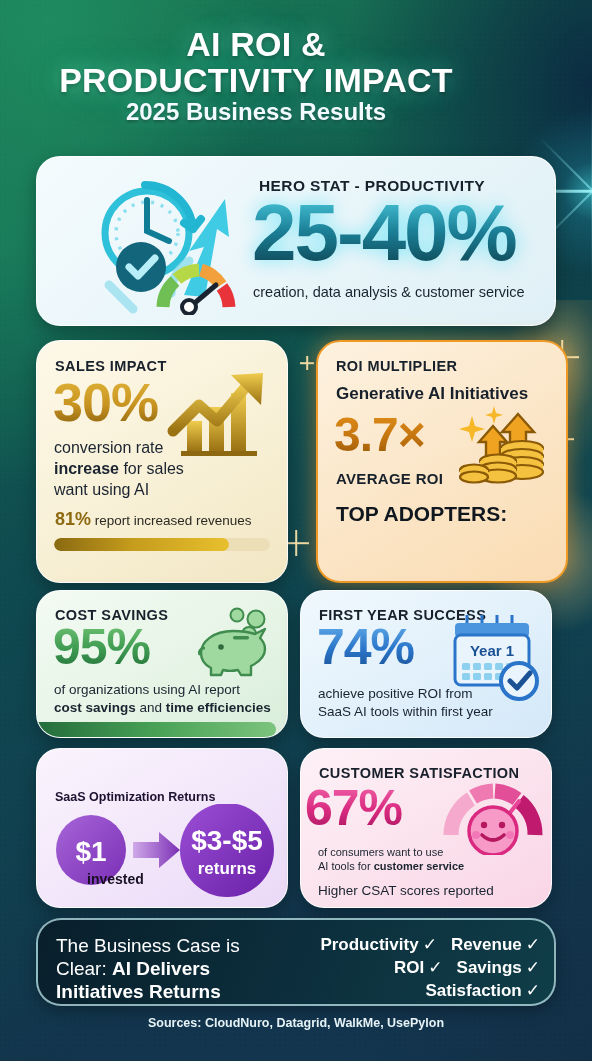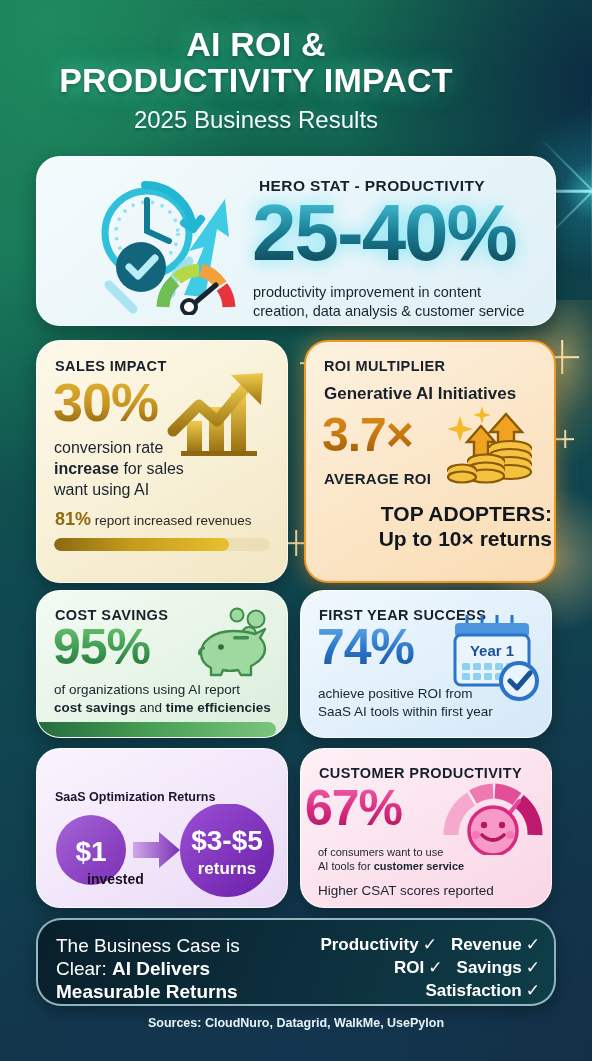--- a/index.html
+++ b/index.html
@@ -66,21 +66,21 @@
   .page { position:relative; width:512px; height:1061px; z-index:5; }
 
   
   .header { padding-top:26px; text-align:center; }
   .title {
     color:#fff; font-weight:bold; font-size:34px; line-height:1.06;
     letter-spacing:.2px;
     text-shadow:0 0 22px rgba(120,255,220,.45), 0 0 46px rgba(80,230,200,.22), 0 2px 4px rgba(0,0,0,.35);
   }
   .subtitle {
-    margin-top:8px; color:#f2fbff; font-size:24px; font-weight:400;
+    color:#f2fbff; font-size:24px; font-weight:700;
     text-shadow:0 0 16px rgba(120,255,225,.35), 0 2px 3px rgba(0,0,0,.3);
   }
 
   
   .card {
     position:absolute; border-radius:24px;
     box-shadow:0 6px 18px rgba(0,0,0,.28);
     overflow:hidden;
   }
   .eyebrow { font-size:14.5px; font-weight:bold; letter-spacing:.4px; color:#17202b; }
@@ -122,25 +122,24 @@
   #sales .bar-track {
     position:absolute; left:17px; top:197px; width:216px; height:13px;
     background:#ecdfb8; border-radius:7px; overflow:hidden;
   }
   #sales .bar-fill { height:100%; border-radius:7px;
     background:linear-gradient(90deg,#8a6a12 0%,#c59c1c 45%,#e8c02e 100%); }
   #sales .chart-icon { position:absolute; right:10px; top:28px; }
 
   
   #roi {
-    left:304px; top:340px; width:252px; height:243px;
+    left:316px; top:340px; width:252px; height:243px;
     background:linear-gradient(150deg,#fdf2e0 0%,#fbe6c8 50%,#fadcb3 100%);
     border:2px solid #f09a26;
     box-shadow:0 0 22px rgba(255,180,70,.5), 0 6px 18px rgba(0,0,0,.26);
-    text-align:right;
   }
   #roi .eyebrow { position:absolute; left:18px; top:16px; }
   #roi .roi-sub { position:absolute; left:18px; top:42px; font-size:17px; font-weight:bold; color:#17202b; }
   #roi .bignum {
     position:absolute; left:16px; top:70px; font-size:48px; letter-spacing:-1px;
     background:linear-gradient(180deg,#e08e18 0%,#c4740f 55%,#9a5a08 100%);
     -webkit-background-clip:text; background-clip:text; color:transparent;
   }
   #roi .avg { position:absolute; left:18px; top:128px; font-size:15px; font-weight:bold; letter-spacing:.3px; color:#17202b; }
   #roi .top-adopt { position:absolute; left:18px; top:160px; width:228px; font-size:21px; font-weight:bold; line-height:1.18; color:#10171f; }
@@ -272,21 +271,20 @@
           <line x1="101" y1="132" x2="127" y2="110" stroke="#1a2430" stroke-width="5" stroke-linecap="round"></line>
           <circle cx="100" cy="132" r="7" fill="#fff" stroke="#1a2430" stroke-width="4"></circle>
         </g>
         <circle cx="52" cy="92" r="25" fill="#13657c"></circle>
         <path d="M40 92 L49 101 L66 83" fill="none" stroke="#b8eef8" stroke-width="7" stroke-linecap="round" stroke-linejoin="round"></path>
       </svg>
     </div>
     <div class="eyebrow">HERO STAT - PRODUCTIVITY</div>
     <div class="bignum">25-40%</div>
     <div class="desc">
-      <span style="display: block;">productivity improvement in content</span>
       <span style="display: block;">creation, data analysis &amp; customer service</span>
     </div>
   </div>
 
   <div class="card" id="sales">
     <div class="eyebrow">SALES IMPACT</div>
     <div class="chart-icon">
       <svg width="112" height="92" viewBox="0 0 112 92">
         <defs>
           <linearGradient id="goldg" x1="0" y1="0" x2="0" y2="1">
@@ -343,21 +341,20 @@
           <ellipse cx="16" cy="73" rx="14" ry="5.5"></ellipse>
         </g>
         <path d="M14 12 L17 22 L27 25 L17 28 L14 38 L11 28 L1 25 L11 22 Z" fill="#f6b828"></path>
         <path d="M36 2 L38 9 L45 11 L38 13 L36 20 L34 13 L27 11 L34 9 Z" fill="#f6b828"></path>
       </svg>
     </div>
     <div class="bignum">3.7×</div>
     <div class="avg">AVERAGE ROI</div>
     <div class="top-adopt">
       <div>TOP ADOPTERS:</div>
-      <div>Up to 10× returns</div>
     </div>
   </div>
 
   <div class="card" id="cost">
     <div class="eyebrow">COST SAVINGS</div>
     <div class="pig-icon">
       <svg width="82" height="72" viewBox="0 0 82 72">
         <circle cx="44" cy="8" r="6.5" fill="#9fd9a0" stroke="#3f8c4e" stroke-width="2"></circle>
         <circle cx="63" cy="12" r="8.5" fill="#9fd9a0" stroke="#3f8c4e" stroke-width="2"></circle>
         <circle cx="56" cy="27" r="7" fill="#9fd9a0" stroke="#3f8c4e" stroke-width="2"></circle>
@@ -438,21 +435,21 @@
         <path d="M86 38 L112 38 L112 28 L133 46 L112 64 L112 54 L86 54 Z" fill="url(#arrg)"></path>
         <circle cx="180" cy="46" r="47" fill="url(#pg2)"></circle>
         <text x="180" y="46" font-family="Liberation Sans, sans-serif" font-size="28" font-weight="bold" fill="#fff" text-anchor="middle">$3-$5</text>
         <text x="180" y="70" font-family="Liberation Sans, sans-serif" font-size="17" font-weight="bold" fill="#fff" text-anchor="middle">returns</text>
       </svg>
     </div>
     <div class="inv-label">invested</div>
   </div>
 
   <div class="card" id="csat">
-    <div class="eyebrow">CUSTOMER PRODUCTIVITY</div>
+    <div class="eyebrow">CUSTOMER SATISFACTION</div>
     <div class="gauge-icon">
       <svg width="100" height="82" viewBox="0 0 100 82">
         <path d="M8 62 A42 42 0 0 1 28 26" fill="none" stroke="#f5a9cd" stroke-width="15"></path>
         <path d="M30 24 A42 42 0 0 1 50 18" fill="none" stroke="#ef7ab2" stroke-width="15"></path>
         <path d="M52 18 A42 42 0 0 1 74 26" fill="none" stroke="#e24f98" stroke-width="15"></path>
         <path d="M76 28 A42 42 0 0 1 92 62" fill="none" stroke="#bf1a6e" stroke-width="15"></path>
         <line x1="50" y1="62" x2="76" y2="28" stroke="#e8459a" stroke-width="4" stroke-linecap="round"></line>
         <circle cx="50" cy="58" r="24" fill="#f79ac8" stroke="#d92a80" stroke-width="3.5"></circle>
         <circle cx="41" cy="52" r="3.2" fill="#b5185f"></circle>
         <circle cx="59" cy="52" r="3.2" fill="#b5185f"></circle>
@@ -466,21 +463,21 @@
       <span style="display: block;">of consumers want to use</span>
       <span>AI tools for </span><b>customer service</b>
     </div>
     <div class="csat-note">Higher CSAT scores reported</div>
   </div>
 
   <div id="banner">
     <div class="claim">
       <span style="display: block;">The Business Case is</span>
       <span>Clear: </span><b>AI Delivers</b>
-      <b style="display: block;">Measurable Returns</b>
+      <b style="display: block;">Initiatives Returns</b>
     </div>
     <div class="checks">
       <span class="chk"><span>Productivity</span><span class="tick">✓</span></span>
       <span class="chk"><span>Revenue</span><span class="tick">✓</span></span>
       <span class="chk"><span>ROI</span><span class="tick">✓</span></span>
       <span class="chk"><span>Savings</span><span class="tick">✓</span></span>
       <span class="chk"><span>Satisfaction</span><span class="tick">✓</span></span>
     </div>
   </div>
 

